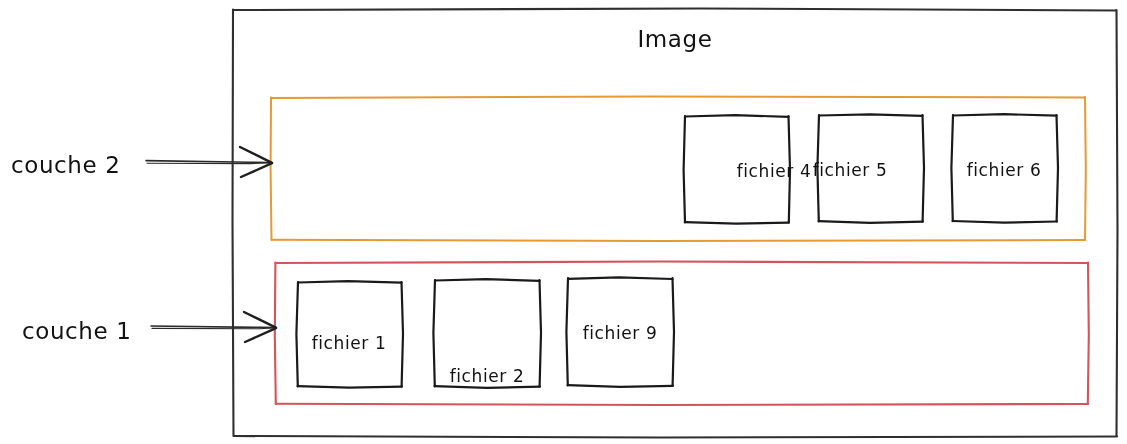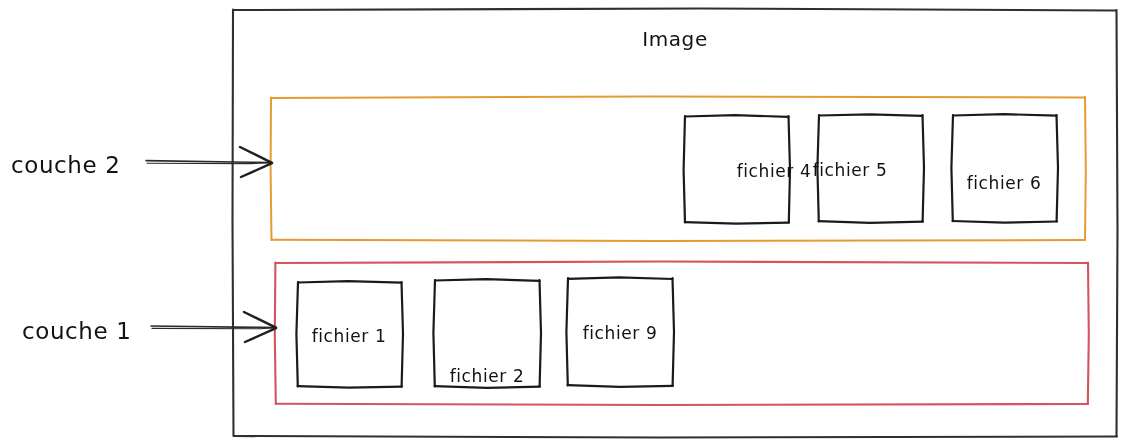--- a/index.html
+++ b/index.html
@@ -32,21 +32,21 @@
     white-space: nowrap;
     color: #121212;
     font-family: "DejaVu Sans", sans-serif;
     letter-spacing: 0.6px;
   }
   .side-label {
     font-size: 23px;
     font-weight: 400;
   }
   .title-label {
-    font-size: 20px;
+    font-size: 23px;
     font-weight: 400;
   }
   .file-label {
     font-size: 17px;
     text-align: center;
     font-weight: 400;
   }
   .ctr {
     transform: translate(-50%, -50%);
   }
@@ -134,19 +134,19 @@
   </svg>
 
   <div class="lbl title-label ctr" style="left:675px; top:39px;">Image</div>
 
   <div class="lbl side-label" style="left:11px; top:152px;">couche 2</div>
 
   <div class="lbl side-label" style="left:22px; top:318px;">couche 1</div>
 
   <div class="lbl file-label ctr" style="left:736px; top:171px;margin-left:38px;">fichier 4</div>
   <div class="lbl file-label ctr" style="left:850px; top:170px;">fichier 5</div>
-  <div class="lbl file-label ctr" style="left:1004px; top:170px;margin-top:13px;">fichier 6</div>
+  <div class="lbl file-label ctr" style="left:1004px; top:170px;">fichier 6</div>
 
-  <div class="lbl file-label ctr" style="left:349px; top:336px;">fichier 1</div>
+  <div class="lbl file-label ctr" style="left:349px; top:343px;">fichier 1</div>
   <div class="lbl file-label ctr" style="left:487px; top:335px;margin-top:41px;">fichier 2</div>
   <div class="lbl file-label ctr" style="left:620px; top:333px;">fichier 9</div>
 
 </div>
 
 </body></html>

